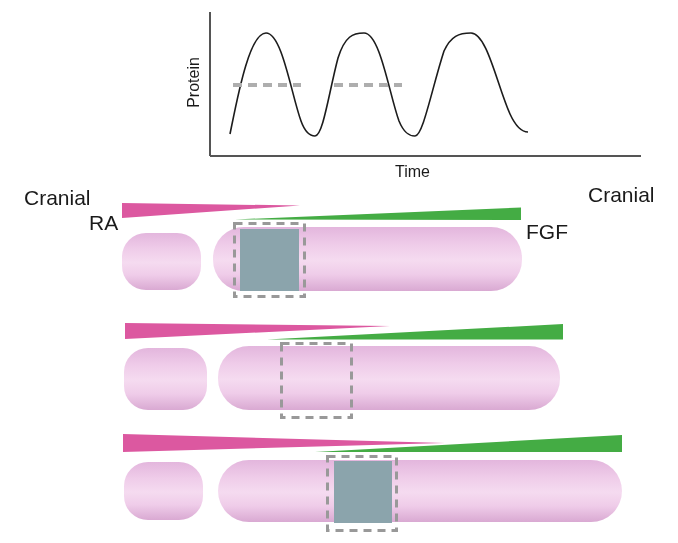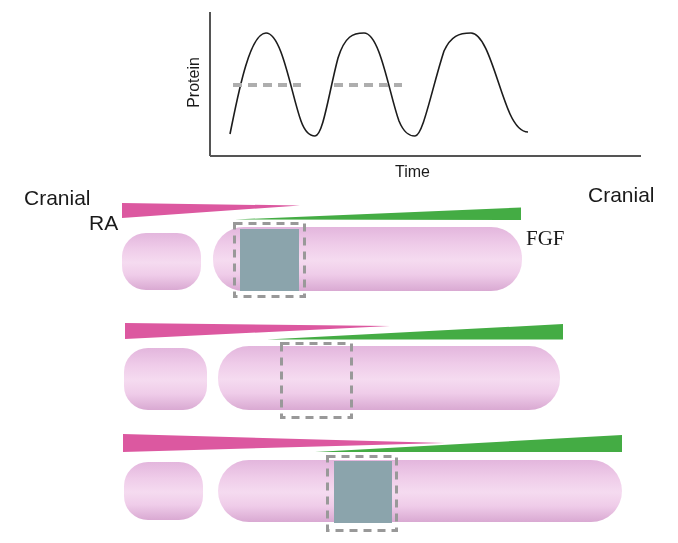--- a/index.html
+++ b/index.html
@@ -11,21 +11,21 @@
   .lbl-big{font-size:21px;margin-top:8px;}
   .lbl-axis{font-size:16px;}
   .protein{
     left:133px;top:74px;width:120px;height:17px;text-align:center;
     transform:rotate(-90deg);transform-origin:center center;
   }
   .time{left:350px;top:163px;width:80px;text-align:right;}
   .cranial{left:24px;top:178px;}
   .caudal{left:588px;top:175px;}
   .ra{left:89px;top:203px;}
-  .fgf{left:526px;top:218px;font-family:Liberation Serif, serif;}
+  .fgf{left:526px;top:212px;}
 
   .blob,.bar{
     position:absolute;
     background:linear-gradient(180deg,
       var(--bar-top,#e3b6dd) 0%,
       var(--bar-mid,#efcce9) 28%,
       var(--bar-light,#f5dbf0) 52%,
       var(--bar-mid,#efcce9) 74%,
       var(--bar-dark,#d9a9d2) 100%);
     z-index:1;

